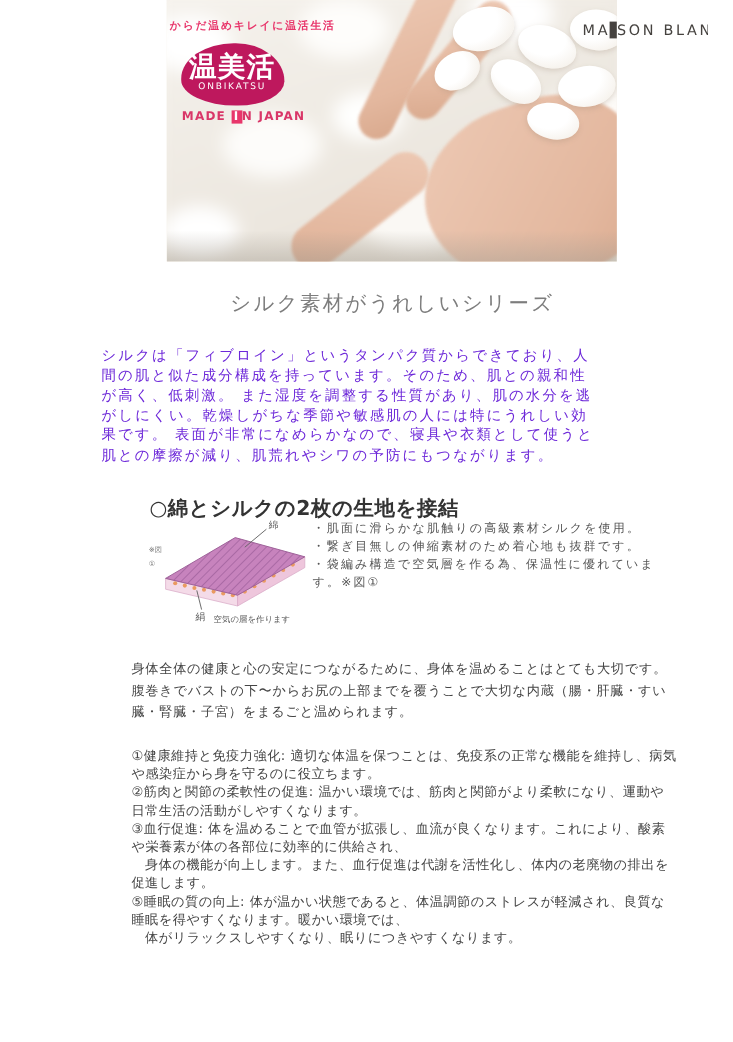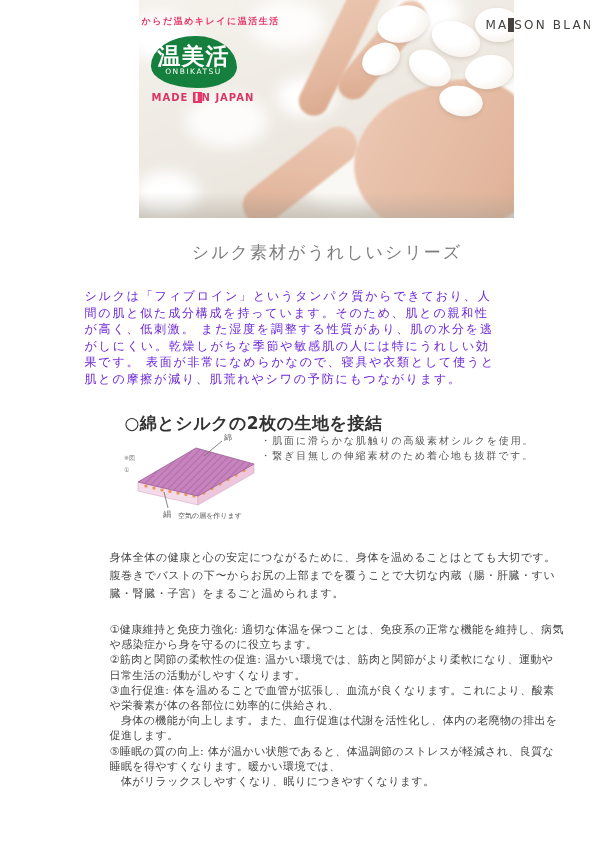--- a/index.html
+++ b/index.html
@@ -32,21 +32,21 @@
   .c2 { left:292px; top:22px; width:50px; height:34px; transform:rotate(20deg); }
   .c3 { left:326px; top:55px; width:48px; height:34px; transform:rotate(-8deg); }
   .c4 { left:268px; top:52px; width:46px; height:32px; transform:rotate(35deg); }
   .c5 { left:336px; top:8px;  width:46px; height:34px; transform:rotate(5deg); }
   .c6 { left:222px; top:44px; width:40px; height:30px; transform:rotate(-30deg); }
   .c7 { left:300px; top:86px; width:44px; height:30px; transform:rotate(12deg); }
   .photo-fade { position:absolute; left:0; bottom:0; width:100%; height:26px; background:linear-gradient(rgba(180,172,160,0), rgba(165,158,147,.45)); }
 
   
   .tagline { position:absolute; left:120px; top:15px; font-size:9px; font-weight:bold; letter-spacing:1.5px; color:#e8366b; }
-  .logo-blob { position:absolute; left:129px; top:36px; width:86px; height:52px; background:#15803d;
+  .logo-blob { position:absolute; left:129px; top:36px; width:86px; height:52px; background:#be185d;
     border-radius:52% 48% 46% 54% / 58% 62% 40% 42%; color:#fff; text-align:center; }
   .logo-main { font-size:23px; font-weight:bold; letter-spacing:1px; line-height:1; margin-top:9px; }
   .logo-sub  { font-size:7.5px; font-weight:normal; letter-spacing:1.5px; line-height:1; margin-top:0; }
   .mij { position:absolute; left:130px; top:92px; font-size:10px; font-weight:bold; letter-spacing:1px; color:#d93668; }
   .mij-i { background:#e8366b; color:#ffffff; padding:0 2px; }
   .brand { position:absolute; left:464px; top:18px; font-size:12px; letter-spacing:2.2px; color:#45423f; white-space:nowrap; }
   .brand-i { background:#45423f; color:#45423f; }
   .brand-reg { font-size:7px; vertical-align:super; }
 
   
@@ -150,20 +150,21 @@
     <text x="102" y="12">綿</text>
     <text x="41" y="89">絹</text>
     <text class="fig-small" x="2" y="32">※図</text>
     <text class="fig-small" x="2" y="44">①</text>
     <text class="cap" x="56" y="90">空気の層を作ります</text>
   </svg>
 
   <div class="bullets">
     <div>・肌面に滑らかな肌触りの高級素材シルクを使用。</div>
     <div>・繋ぎ目無しの伸縮素材のため着心地も抜群です。</div>
+    <div>・袋編み構造で空気層を作る為、保温性に優れています。※図①</div>
   </div>
 
   <div class="lead">身体全体の健康と心の安定につながるために、身体を温めることはとても大切です。腹巻きでバストの下〜からお尻の上部までを覆うことで大切な内蔵（腸・肝臓・すい臓・腎臓・子宮）をまるごと温められます。</div>
 
   <div class="points">
     <div>①健康維持と免疫力強化: 適切な体温を保つことは、免疫系の正常な機能を維持し、病気や感染症から身を守るのに役立ちます。</div>
     <div>②筋肉と関節の柔軟性の促進: 温かい環境では、筋肉と関節がより柔軟になり、運動や日常生活の活動がしやすくなります。</div>
     <div>③血行促進: 体を温めることで血管が拡張し、血流が良くなります。これにより、酸素や栄養素が体の各部位に効率的に供給され、
 　身体の機能が向上します。また、血行促進は代謝を活性化し、体内の老廃物の排出を促進します。</div>
     <div>⑤睡眠の質の向上: 体が温かい状態であると、体温調節のストレスが軽減され、良質な睡眠を得やすくなります。暖かい環境では、

